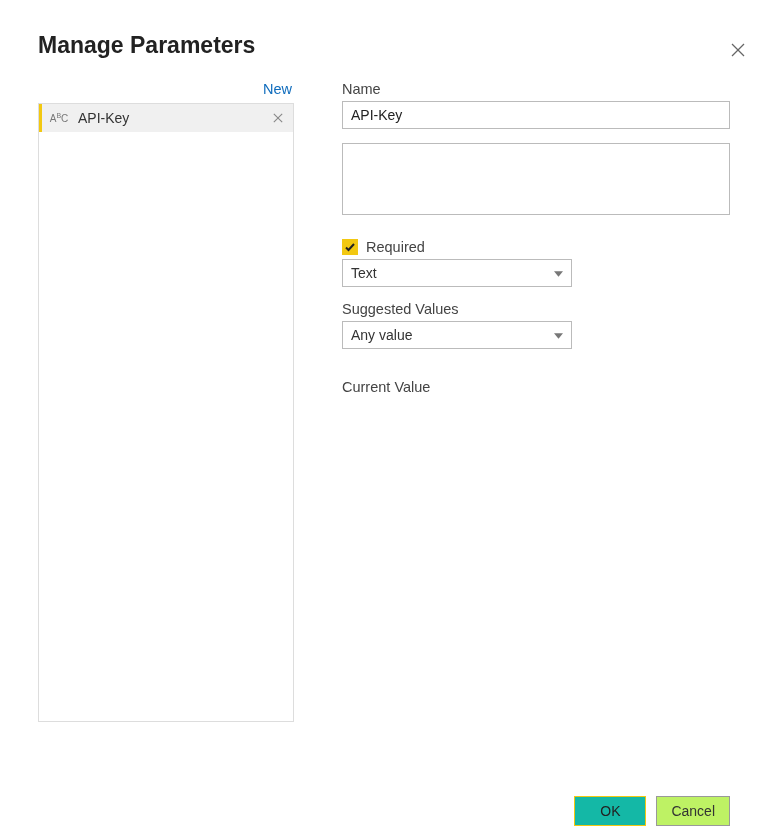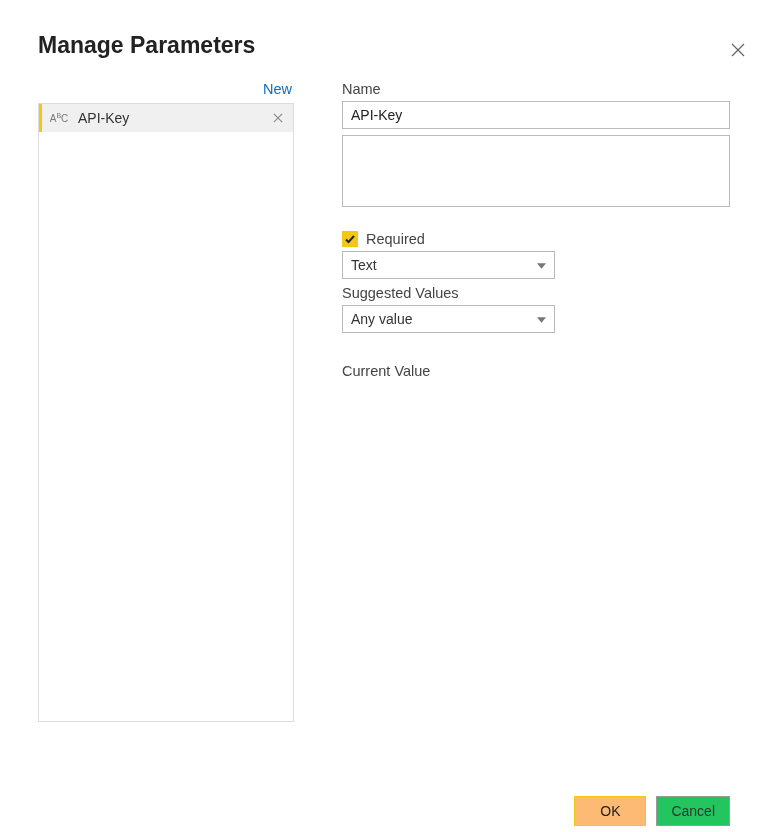--- a/index.html
+++ b/index.html
@@ -126,21 +126,21 @@
       width: 100%;
       height: 72px;
       border: 1px solid #bbb;
       background: #fff;
       padding: 4px 8px;
       resize: none;
       font-family: inherit;
       font-size: 14px;
     }
     .field-group {
-      margin-bottom: 6px;
+      margin-bottom: 14px;
     }
     .checkbox-row {
       display: flex;
       align-items: flex-start;
       margin: 20px 0 4px 0;
     }
     .checkbox {
       width: 16px;
       height: 16px;
       background: #f2c811;
@@ -151,21 +151,21 @@
     }
     .checkbox svg {
       width: 12px;
       height: 12px;
     }
     .checkbox-label {
       font-size: 14.5px;
       color: #444;
     }
     .dropdown {
-      width: 213px;
+      width: 230px;
       height: 28px;
       border: 1px solid #bbb;
       display: flex;
       align-items: center;
       padding: 0 8px;
       font-size: 14px;
       color: #333;
       background: #fff;
       justify-content: space-between;
       cursor: pointer;
@@ -178,31 +178,31 @@
       position: absolute;
       right: 38px;
       bottom: 38px;
       display: flex;
       gap: 10px;
     }
     .btn {
       min-width: 72px;
       height: 30px;
       border: 1px solid #999;
-      background: #22c55e;
+      background: #bef264;
       font-size: 14px;
       color: #333;
       display: inline-flex;
       align-items: center;
       justify-content: center;
       cursor: pointer;
       padding: 0 14px;
     }
     .btn-primary {
-      background: #fdba74;
+      background: #14b8a6;
       border-color: #f2c811;
       color: #222;
     }
   </style>
 </head>
 <body>
 
 <div class="dialog">
 
   <div class="close-x">

